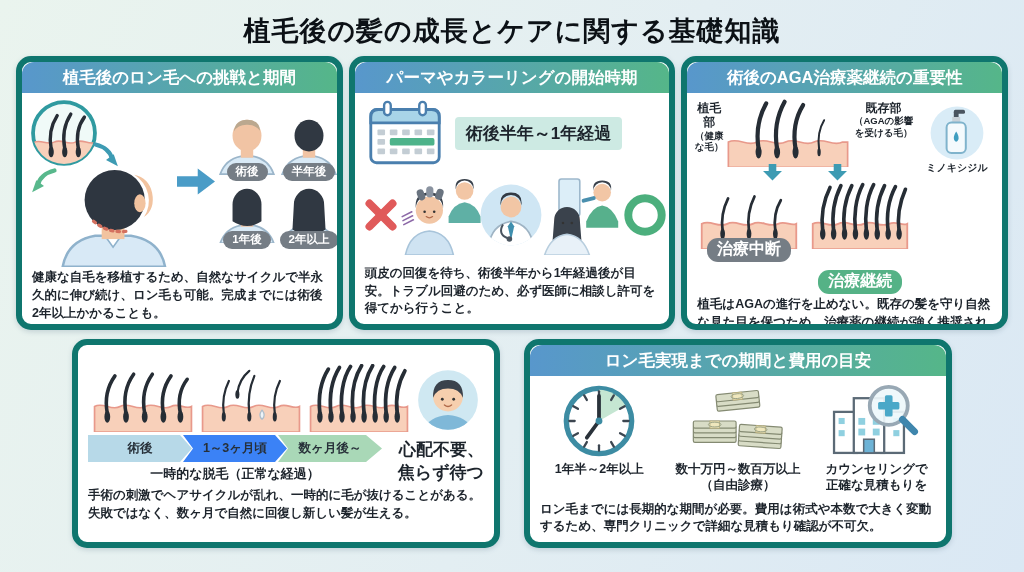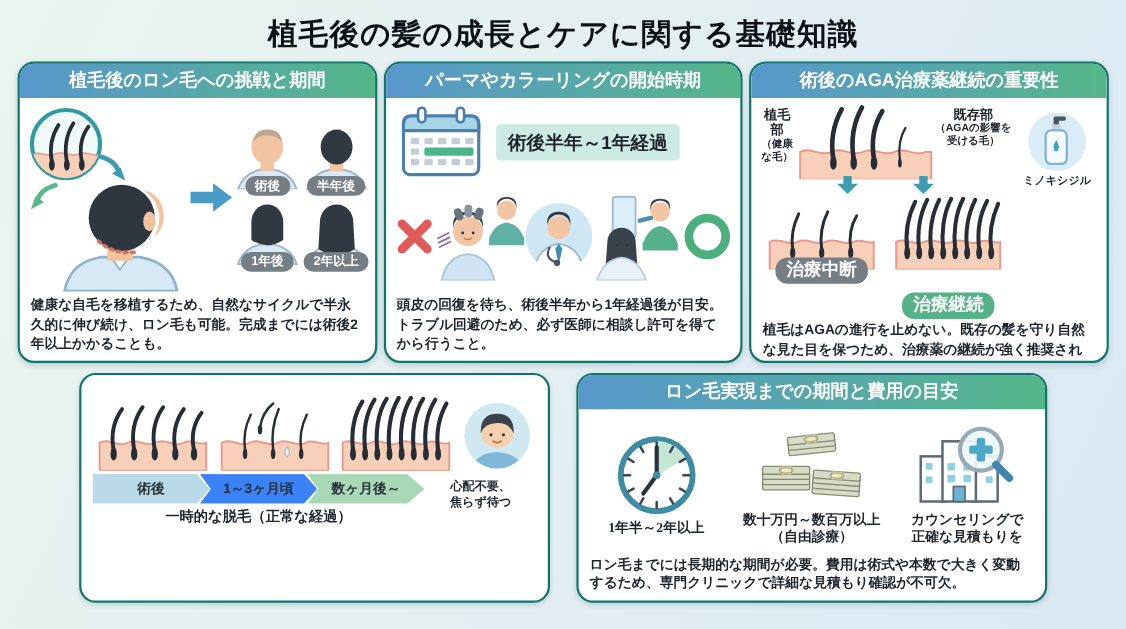--- a/index.html
+++ b/index.html
@@ -5,21 +5,21 @@
   html,body{margin:0;padding:0;}
   body{width:1024px;height:572px;overflow:hidden;position:relative;
     background:linear-gradient(115deg,#eaf4ee 0%,#e3eef2 55%,#dae8f4 100%);
     font-family:"Liberation Sans","DejaVu Sans",sans-serif;color:#1d242c;}
   .title{margin:0;padding:13px 0 7px;text-align:center;font-size:27px;font-weight:800;letter-spacing:1px;color:#0c1116;}
   .row{display:flex;}
   .row1{padding:0 16px;gap:6px;}
   .row1 .card{flex:1;height:274px;}
   .row2{justify-content:center;gap:24px;margin-top:9px;}
   .row2 .card{width:428px;height:209px;}
-  .card{background:#fff;border:2px solid #0f766e;border-radius:15px;box-shadow:0 2px 5px rgba(90,120,140,.25);overflow:hidden;display:flex;flex-direction:column;box-sizing:border-box;}
+  .card{background:#fff;border:6px solid #0f766e;border-radius:15px;box-shadow:0 2px 5px rgba(90,120,140,.25);overflow:hidden;display:flex;flex-direction:column;box-sizing:border-box;}
   .card-h{height:31px;line-height:31px;text-align:center;color:#fff;font-size:16.5px;font-weight:800;
     background:linear-gradient(90deg,#5897cc,#55b689);border-radius:12px 12px 0 0;flex:none;}
   .body-text{margin:2px 10px 6px;font-size:12.5px;font-weight:700;line-height:1.42;}
   .prelabel{white-space:pre-line;}
   
   .p1-illo{flex:1;display:flex;align-items:center;padding:4px 4px 0 6px;}
   .p1-left{position:relative;width:148px;height:170px;flex:none;}
   .fcircle{position:absolute;top:2px;left:2px;width:68px;}
   .arr-teal{position:absolute;top:44px;left:64px;width:28px;}
   .arr-green{position:absolute;top:70px;left:2px;width:28px;transform:scaleX(-1);}
@@ -63,23 +63,23 @@
   .p4-illo .face{width:64px;}
   .p4-mid{display:flex;align-items:flex-start;padding:3px 10px 0;}
   .p4-tl{flex:1;}
   .chevrow{display:flex;height:27px;}
   .chev{flex:1;display:flex;align-items:center;justify-content:center;font-size:12.5px;font-weight:800;color:#273039;margin-left:-9px;}
   .chev:first-child{margin-left:0;}
   .c1{background:#b7d9e8;clip-path:polygon(0 0,calc(100% - 12px) 0,100% 50%,calc(100% - 12px) 100%,0 100%);}
   .c2{background:#3b82f6;clip-path:polygon(0 0,calc(100% - 12px) 0,100% 50%,calc(100% - 12px) 100%,0 100%,10px 50%);}
   .c3{background:#a9d8b7;clip-path:polygon(0 0,calc(100% - 16px) 0,100% 50%,calc(100% - 16px) 100%,0 100%,10px 50%);}
   .caption{text-align:center;font-size:13px;font-weight:800;margin-top:3px;}
-  .advice{width:102px;flex:none;text-align:center;font-size:11px;font-weight:800;line-height:1.35;padding-top:4px;}
+  .advice{width:102px;flex:none;text-align:right;font-size:17px;font-weight:800;line-height:1.35;padding-top:4px;}
   
-  .p5-cols{flex:1;display:flex;justify-content:space-around;align-items:center;padding-top:7px;font-family:Liberation Serif, serif;}
+  .p5-cols{flex:1;display:flex;justify-content:space-around;align-items:flex-start;padding-top:7px;}
   .p5-col{display:flex;flex-direction:column;align-items:center;width:33%;}
   .p5-col svg{height:76px;}
   .p5-label{font-size:12.5px;font-weight:800;text-align:center;margin-top:2px;line-height:1.3;}
 </style>
 </head>
 <body>
 
 <h1 class="title">植毛後の髪の成長とケアに関する基礎知識</h1>
 
 <div class="row row1">
@@ -420,20 +420,21 @@
         <div class="chevrow">
           <div class="chev c1">術後</div>
           <div class="chev c2">1～3ヶ月頃</div>
           <div class="chev c3">数ヶ月後～</div>
         </div>
         <div class="caption">一時的な脱毛（正常な経過）</div>
       </div>
       <div class="advice prelabel">心配不要、
 焦らず待つ</div>
     </div>
+    <p class="body-text">手術の刺激でヘアサイクルが乱れ、一時的に毛が抜けることがある。失敗ではなく、数ヶ月で自然に回復し新しい髪が生える。</p>
   </section>
 
   <section class="card">
     <div class="card-h">ロン毛実現までの期間と費用の目安</div>
     <div class="p5-cols">
       <div class="p5-col">
         <svg viewBox="0 0 100 100">
           <circle cx="50" cy="50" r="43" fill="#fff" stroke="#3d8ca3" stroke-width="7"></circle>
           <path d="M50,50 L50,9 A41,41 0 0 1 85,30 Z" fill="#c5e6d2"></path>
           <g stroke="#3c4650" stroke-width="3" stroke-linecap="round">

